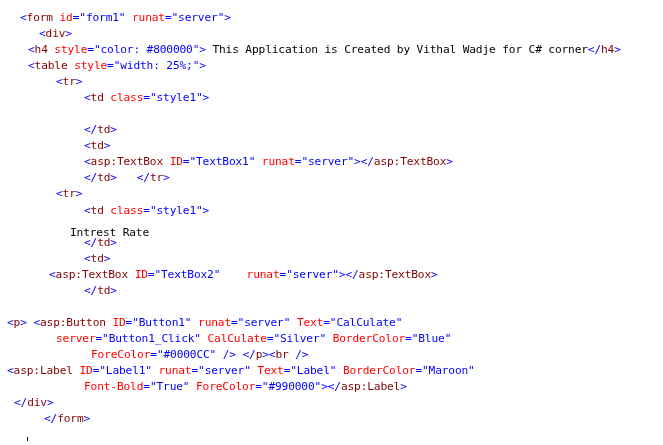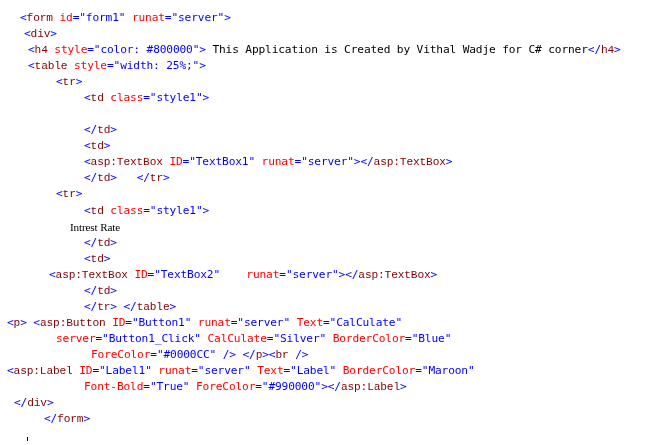--- a/index.html
+++ b/index.html
@@ -8,48 +8,47 @@
     .line {
       position: absolute;
       white-space: pre;
       font-family: "DejaVu Sans Mono", "Liberation Mono", monospace;
       font-size: 11.2px;
       line-height: 16px;
       height: 16px;
       letter-spacing: -0.15px;
     }
     .d { color: #0000ff; }   
-    .t { color: #800000; font-family: Liberation Mono, monospace; }   
+    .t { color: #800000; }   
     .a { color: #ff0000; margin-top: 35px; }   
     .v { color: #0000ff; }   
     .x { color: #000000; }   
     .cursor { position: absolute; left: 27px; top: 437px; width: 1px; height: 4px; background: #000; }
   </style>
 </head>
 <body>
 
 <div class="editor" id="editor">
     <div class="line" style="top: 10px; left: 20px;"><span class="d">&lt;</span><span class="t">form</span><span class="x"> </span><span class="a">id</span><span class="d">=</span><span class="v">"form1"</span><span class="x"> </span><span class="a">runat</span><span class="d">=</span><span class="v">"server"</span><span class="d">&gt;</span></div>
-    <div class="line" style="top: 26px; left: 24px;"><span class="d">&lt;</span><span class="t">div</span><span class="d">&gt;</span></div>
+    <div class="line" style="top: 26px; left: 39px;"><span class="d">&lt;</span><span class="t">div</span><span class="d">&gt;</span></div>
     <div class="line" style="top: 42px; left: 28px;"><span class="d">&lt;</span><span class="t">h4</span><span class="x"> </span><span class="a">style</span><span class="d">=</span><span class="v">"color: #800000"</span><span class="d">&gt;</span><span class="x"> This Application is Created by Vithal Wadje for C# corner</span><span class="d">&lt;/</span><span class="t">h4</span><span class="d">&gt;</span></div>
     <div class="line" style="top: 58px; left: 28px;"><span class="d">&lt;</span><span class="t">table</span><span class="x"> </span><span class="a">style</span><span class="d">=</span><span class="v">"width: 25%;"</span><span class="d">&gt;</span></div>
     <div class="line" style="top: 74px; left: 56px;"><span class="d">&lt;</span><span class="t">tr</span><span class="d">&gt;</span></div>
     <div class="line" style="top: 90px; left: 84px;"><span class="d">&lt;</span><span class="t">td</span><span class="x"> </span><span class="a">class</span><span class="d">=</span><span class="v">"style1"</span><span class="d">&gt;</span></div>
     <div class="line" style="top: 122px; left: 84px;"><span class="d">&lt;/</span><span class="t">td</span><span class="d">&gt;</span></div>
     <div class="line" style="top: 138px; left: 84px;"><span class="d">&lt;</span><span class="t">td</span><span class="d">&gt;</span></div>
     <div class="line" style="top: 154px; left: 84px;"><span class="d">&lt;</span><span class="t">asp:TextBox</span><span class="x"> </span><span class="a">ID</span><span class="d">=</span><span class="v">"TextBox1"</span><span class="x"> </span><span class="a">runat</span><span class="d">=</span><span class="v">"server"</span><span class="d">&gt;&lt;/</span><span class="t">asp:TextBox</span><span class="d">&gt;</span></div>
     <div class="line" style="top: 170px; left: 84px;"><span class="d">&lt;/</span><span class="t">td</span><span class="d">&gt;</span><span class="x">   </span><span class="d">&lt;/</span><span class="t">tr</span><span class="d">&gt;</span></div>
     <div class="line" style="top: 186px; left: 56px;"><span class="d">&lt;</span><span class="t">tr</span><span class="d">&gt;</span></div>
     <div class="line" style="top: 203px; left: 84px;"><span class="d">&lt;</span><span class="t">td</span><span class="x"> </span><span class="a">class</span><span class="d">=</span><span class="v">"style1"</span><span class="d">&gt;</span></div>
-    <div class="line" style="top: 219px; left: 70px; font-family: Liberation Serif, serif;"><span class="x">Intrest Rate</span></div>
+    <div class="line" style="top: 225px; left: 70px;"><span class="x">Intrest Rate</span></div>
     <div class="line" style="top: 235px; left: 84px;"><span class="d">&lt;/</span><span class="t">td</span><span class="d">&gt;</span></div>
     <div class="line" style="top: 251px; left: 84px;"><span class="d">&lt;</span><span class="t">td</span><span class="d">&gt;</span></div>
     <div class="line" style="top: 267px; left: 49px;"><span class="d">&lt;</span><span class="t">asp:TextBox</span><span class="x"> </span><span class="a">ID</span><span class="d">=</span><span class="v">"TextBox2"</span><span class="x">    </span><span class="a">runat</span><span class="d">=</span><span class="v">"server"</span><span class="d">&gt;&lt;/</span><span class="t">asp:TextBox</span><span class="d">&gt;</span></div>
     <div class="line" style="top: 283px; left: 84px;"><span class="d">&lt;/</span><span class="t">td</span><span class="d">&gt;</span></div>
-    <div class="line" style="top: 299px; left: 84px;"><span class="d">&lt;/</span><span class="t">tr</span><span class="d">&gt;</span><span class="x"> </span><span class="d">&lt;/</span><span class="t">table</span><span class="d">&gt;</span></div>
     <div class="line" style="top: 315px; left: 7px;"><span class="d">&lt;</span><span class="t">p</span><span class="d">&gt;</span><span class="x"> </span><span class="d">&lt;</span><span class="t">asp:Button</span><span class="x"> </span><span class="a">ID</span><span class="d">=</span><span class="v">"Button1"</span><span class="x"> </span><span class="a">runat</span><span class="d">=</span><span class="v">"server"</span><span class="x"> </span><span class="a">Text</span><span class="d">=</span><span class="v">"CalCulate"</span></div>
     <div class="line" style="top: 331px; left: 56px;"><span class="a">server</span><span class="d">=</span><span class="v">"Button1_Click"</span><span class="x"> </span><span class="a">CalCulate</span><span class="d">=</span><span class="v">"Silver"</span><span class="x"> </span><span class="a">BorderColor</span><span class="d">=</span><span class="v">"Blue"</span></div>
     <div class="line" style="top: 347px; left: 91px;"><span class="a">ForeColor</span><span class="d">=</span><span class="v">"#0000CC"</span><span class="x"> </span><span class="d">/&gt;</span><span class="x"> </span><span class="d">&lt;/</span><span class="t">p</span><span class="d">&gt;&lt;</span><span class="t">br</span><span class="x"> </span><span class="d">/&gt;</span></div>
     <div class="line" style="top: 363px; left: 7px;"><span class="d">&lt;</span><span class="t">asp:Label</span><span class="x"> </span><span class="a">ID</span><span class="d">=</span><span class="v">"Label1"</span><span class="x"> </span><span class="a">runat</span><span class="d">=</span><span class="v">"server"</span><span class="x"> </span><span class="a">Text</span><span class="d">=</span><span class="v">"Label"</span><span class="x"> </span><span class="a">BorderColor</span><span class="d">=</span><span class="v">"Maroon"</span></div>
     <div class="line" style="top: 379px; left: 84px;"><span class="a">Font-Bold</span><span class="d">=</span><span class="v">"True"</span><span class="x"> </span><span class="a">ForeColor</span><span class="d">=</span><span class="v">"#990000"</span><span class="d">&gt;&lt;/</span><span class="t">asp:Label</span><span class="d">&gt;</span></div>
     <div class="line" style="top: 395px; left: 14px;"><span class="d">&lt;/</span><span class="t">div</span><span class="d">&gt;</span></div>
     <div class="line" style="top: 411px; left: 44px;"><span class="d">&lt;/</span><span class="t">form</span><span class="d">&gt;</span></div>
   </div>
 <div class="cursor"></div>
 

